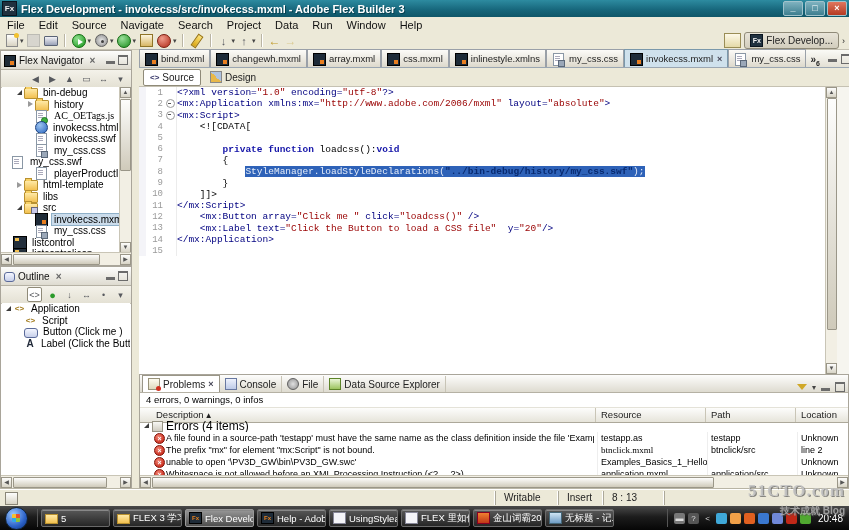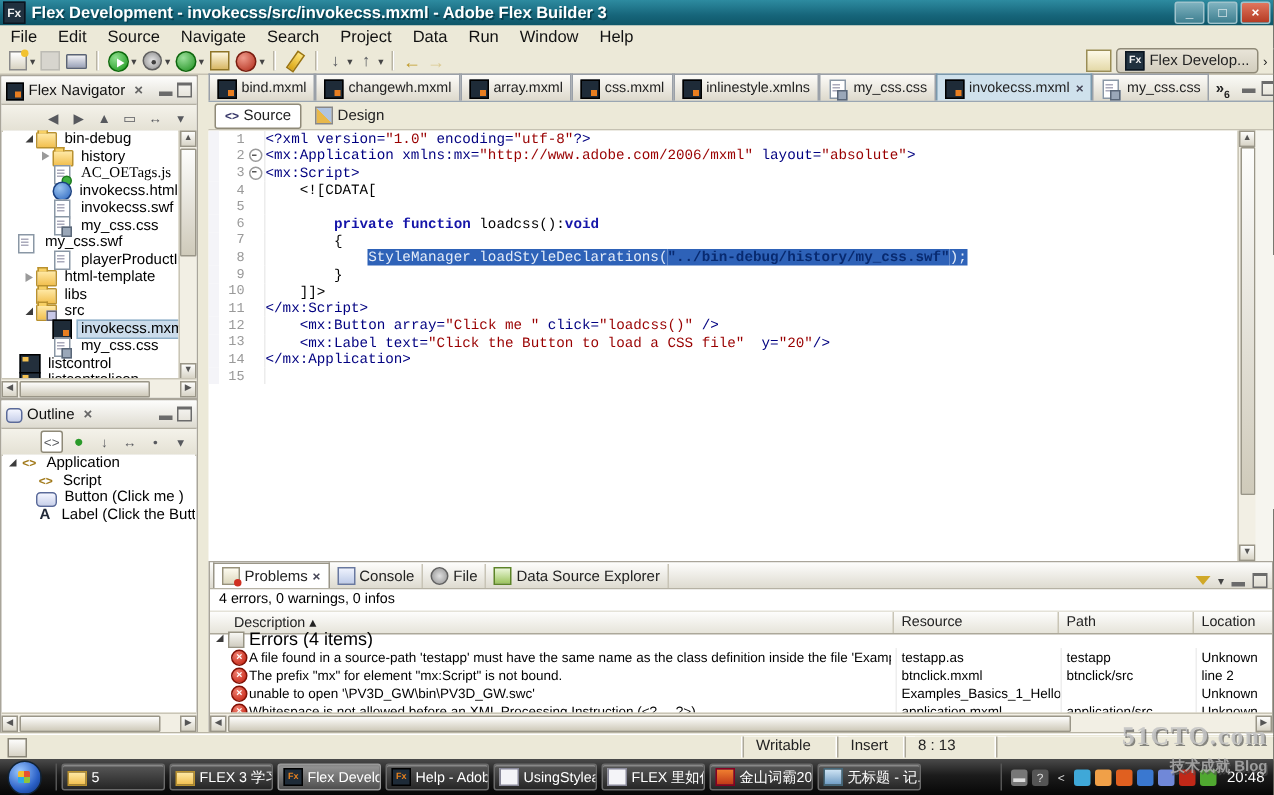--- a/index.html
+++ b/index.html
@@ -628,21 +628,21 @@
           <span class="cell" style="left: 461px; width: 106px;">testapp.as</span>
           <span class="cell" style="left: 571px; width: 86px;">testapp</span>
           <span class="cell" style="left: 661px; width: 48px;">Unknown</span>
           <span class="rowline" style="left: 457px;"></span>
           <span class="rowline" style="left: 567px;"></span>
           <span class="rowline" style="left: 657px;"></span>
         </div>
         <div class="prow">
           <span class="err-ic">×</span>
           <span class="cell" style="left: 26px; width: 428px;">The prefix "mx" for element "mx:Script" is not bound.</span>
-          <span class="cell" style="left: 461px; width: 106px;">btnclick.mxml</span>
+          <span class="cell" style="left: 461px; width: 106px; font-family: Liberation Serif, serif;">btnclick.mxml</span>
           <span class="cell" style="left: 571px; width: 86px;">btnclick/src</span>
           <span class="cell" style="left: 661px; width: 48px;">line 2</span>
           <span class="rowline" style="left: 457px;"></span>
           <span class="rowline" style="left: 567px;"></span>
           <span class="rowline" style="left: 657px;"></span>
         </div>
         <div class="prow">
           <span class="err-ic">×</span>
           <span class="cell" style="left: 26px; width: 428px;">unable to open '\PV3D_GW\bin\PV3D_GW.swc'</span>
           <span class="cell" style="left: 461px; width: 106px;">Examples_Basics_1_HelloWorld</span>

